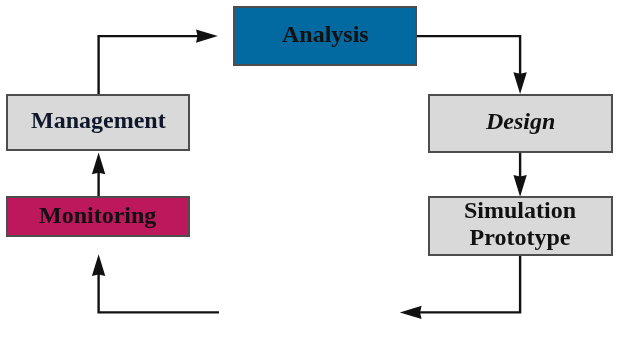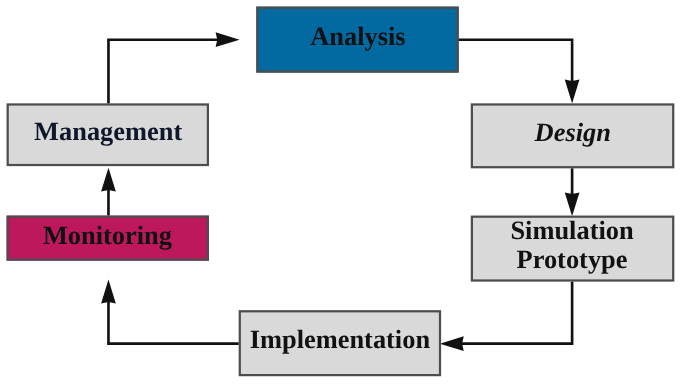--- a/index.html
+++ b/index.html
@@ -86,23 +86,20 @@
 
   <div class="node" id="node-design" style="left: 428px; top: 94px; width: 185px; height: 59px; background: rgb(217, 217, 217); border-color: rgb(77, 77, 77); color: rgb(17, 17, 17);">
     <span class="node-label" style="top: -2.5px; font-style: italic;">Design</span>
   </div>
 
   <div class="node" id="node-simulation" style="left: 428px; top: 196px; width: 185px; height: 60px; background: rgb(217, 217, 217); border-color: rgb(77, 77, 77); color: rgb(17, 17, 17);">
     <span class="node-label" style="top: -2.5px;">Simulation
 Prototype</span>
   </div>
 
-  <div class="node" id="node-implementation" style="left: 217px; top: 282px; width: 184px; height: 60px; background: rgb(217, 217, 217); border-color: rgb(77, 77, 77); color: rgb(17, 17, 17);">
-    <span class="node-label" style="top: -2.5px;">Implementation</span>
-  </div>
 
   <div class="node" id="node-monitoring" style="left: 6px; top: 196px; width: 184px; height: 41px; background: #be185d; border-color: rgb(77, 77, 77); color: rgb(17, 17, 17);">
     <span class="node-label" style="top: -1.5px;">Monitoring</span>
   </div>
 
   <div class="node" id="node-management" style="left: 6px; top: 94px; width: 184px; height: 57px; background: rgb(217, 217, 217); border-color: rgb(77, 77, 77); color: #0f172a;">
     <span class="node-label" style="top: -2.5px;">Management</span>
   </div>
 
 </div>

